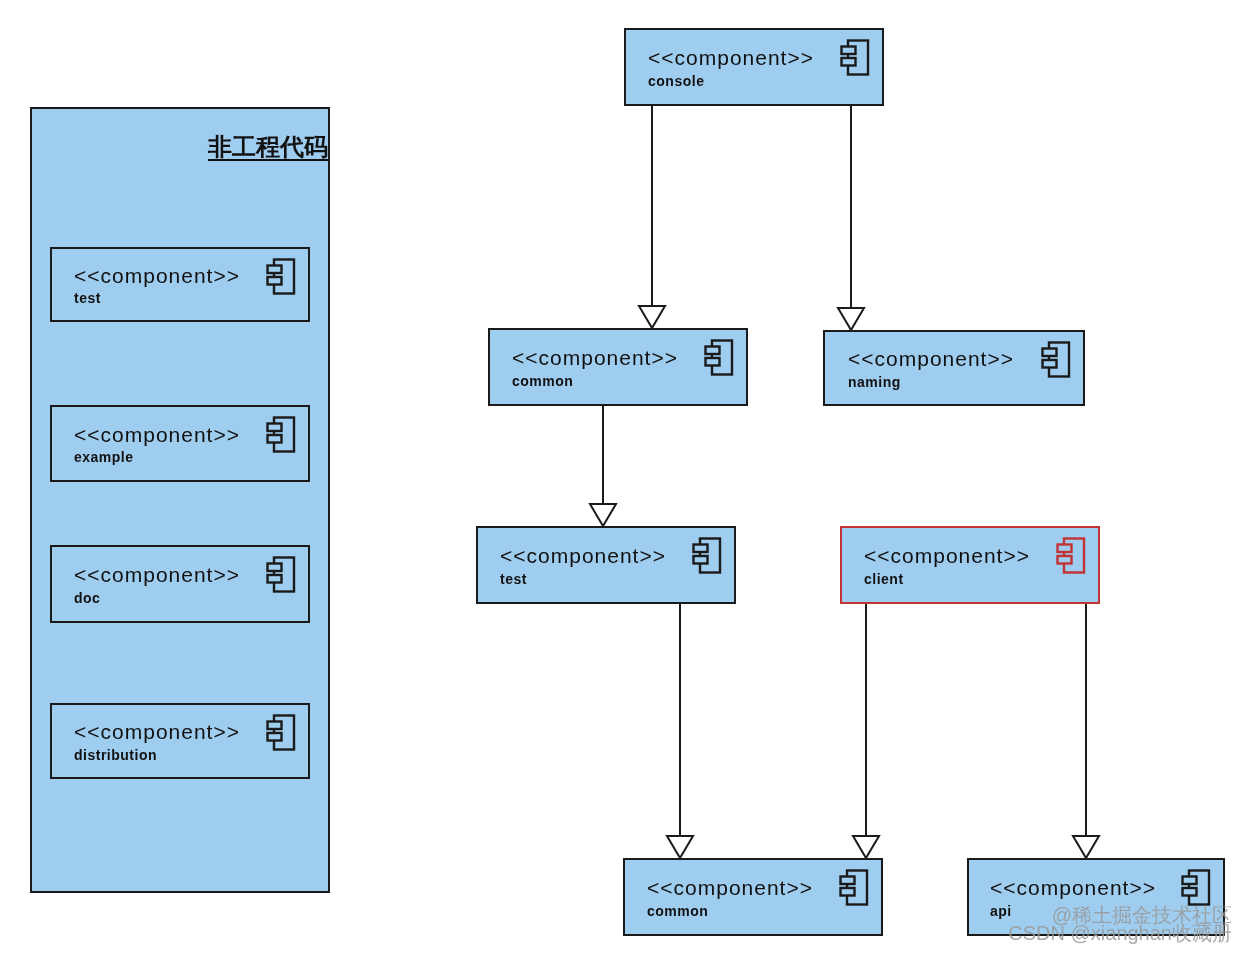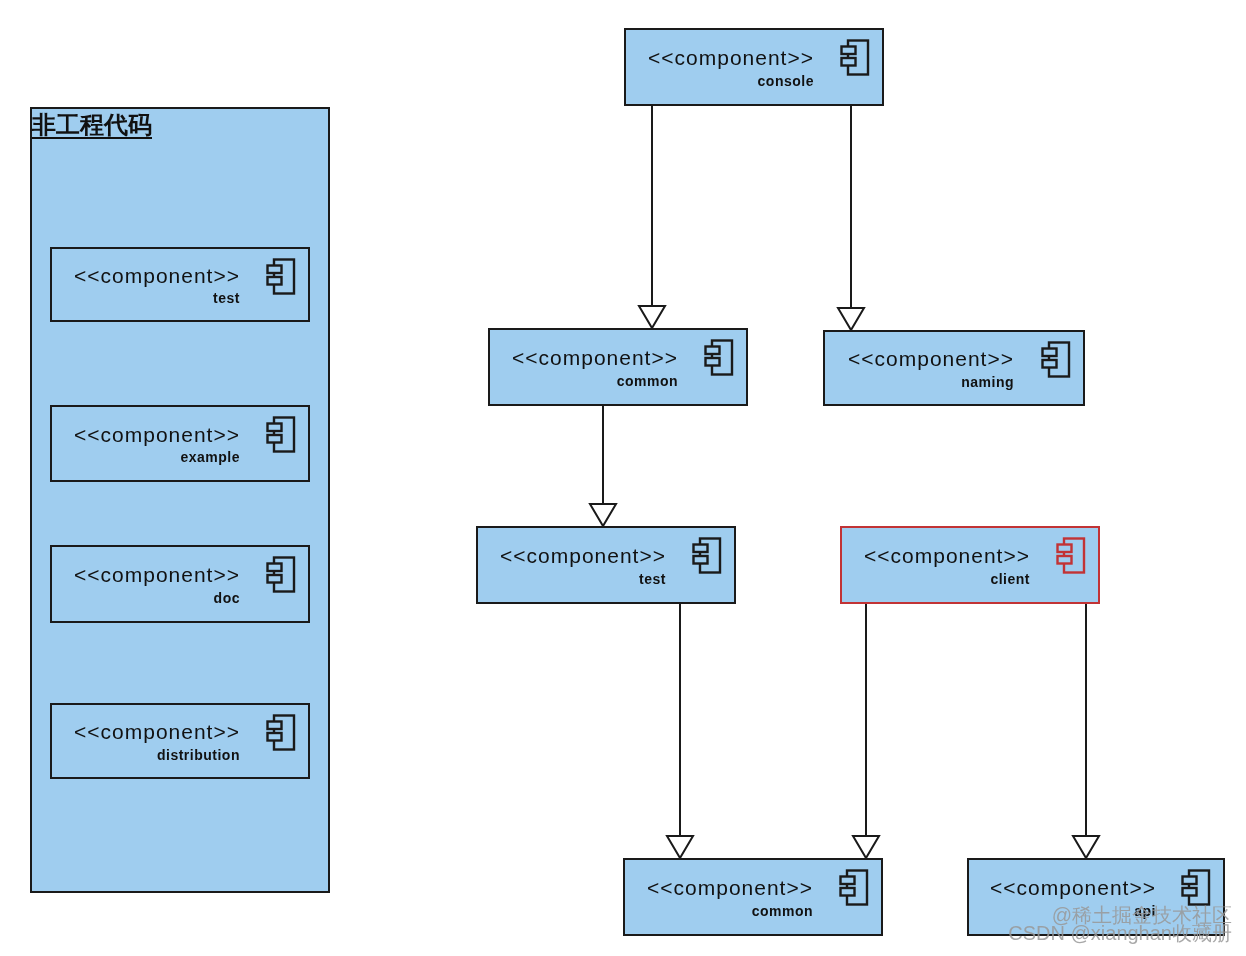--- a/index.html
+++ b/index.html
@@ -16,36 +16,36 @@
     font-family:"Liberation Sans","DejaVu Sans",sans-serif;
     color:#111;
   }
   .package{
     position:absolute;left:30px;top:107px;width:300px;height:786px;
     background:var(--node_fill,#9FCDEF);
     border:2px solid var(--node_border,#1a1a1a);
     box-sizing:border-box;
   }
   .package-title{
-    margin-top:0;text-align:left;
+    margin-top:22px;text-align:right;
     font-size:24px;font-weight:bold;
     text-decoration:underline;
     text-decoration-thickness:2px;
     text-underline-offset:4px;
   }
   .node{
     position:absolute;
     background:var(--node_fill,#9FCDEF);
     border:2px solid var(--node_border,#1a1a1a);
     box-sizing:border-box;
     display:flex;align-items:center;justify-content:center;
   }
   .node.red{border-color:var(--client_border,#C23335);}
   .node .txt{
-    text-align:right;
+    text-align:left;
     padding-right:46px;
     line-height:1.3;
     white-space:nowrap;
   }
   .stereo{font-size:21px;letter-spacing:1px;}
   .cname{font-size:14px;font-weight:bold;letter-spacing:0.5px;}
   .comp-icon{position:absolute;top:9px;right:12px;color:var(--node_border,#1a1a1a);}
   .node.red .comp-icon{color:var(--client_border,#C23335);}
   #edges{position:absolute;left:0;top:0;width:1246px;height:956px;pointer-events:none;}
   #edges line{stroke:var(--node_border,#1a1a1a);stroke-width:2;}

